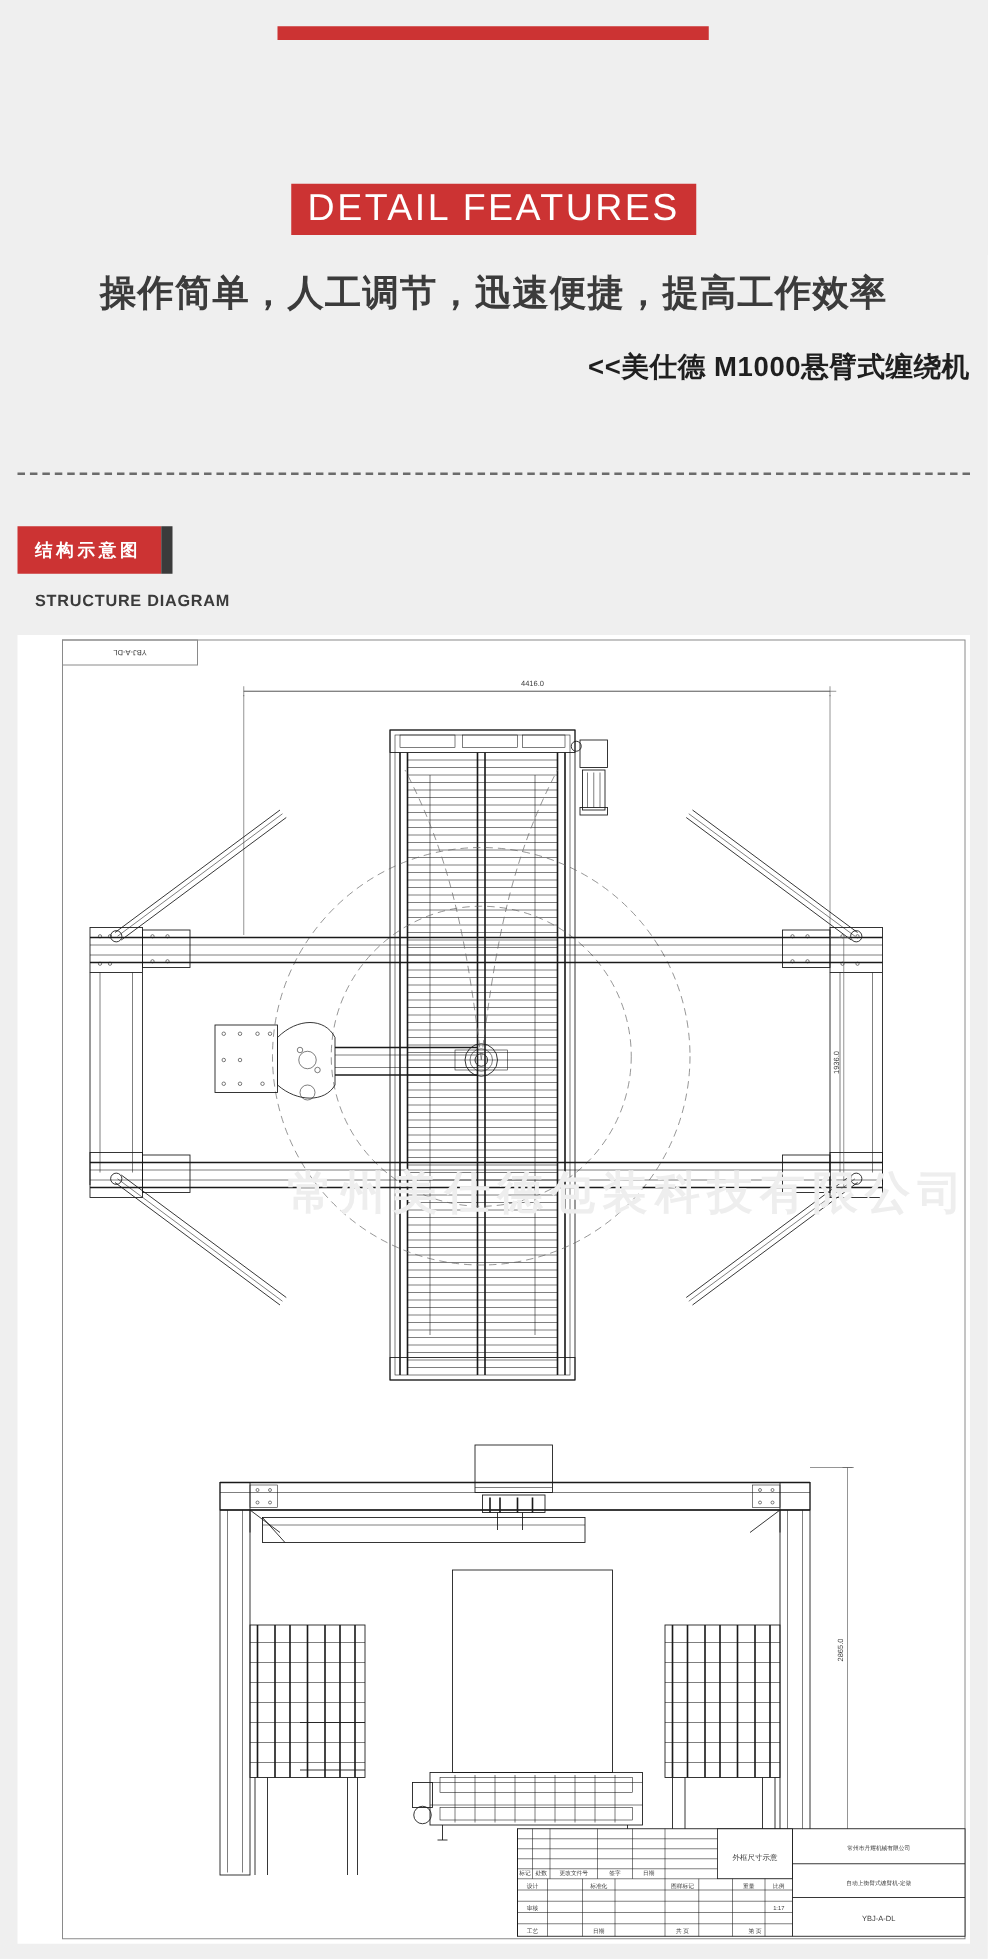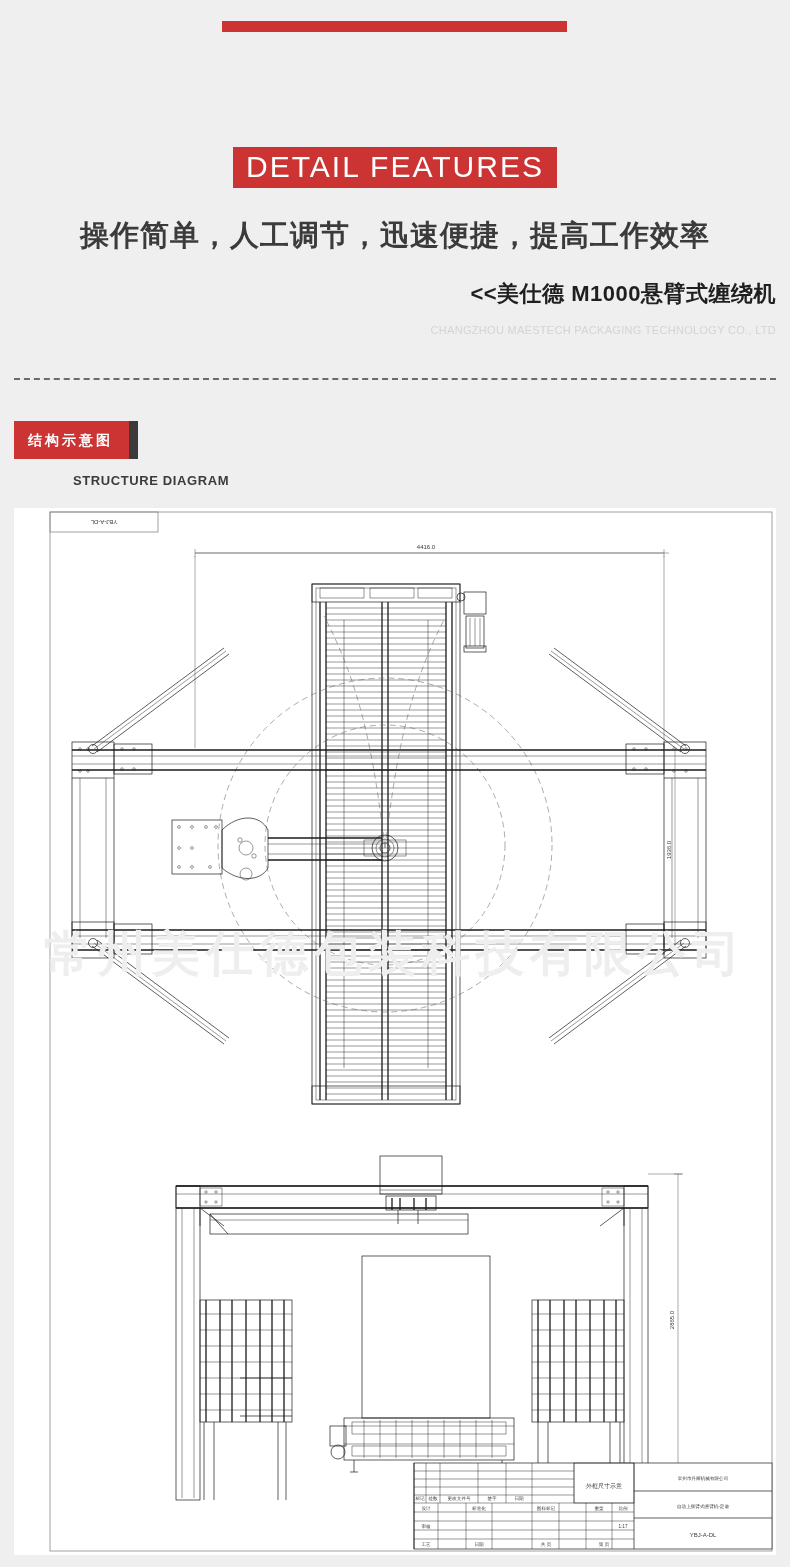--- a/index.html
+++ b/index.html
@@ -140,42 +140,41 @@
   }
   .sec-label-en {
     position: absolute;
     left: 28px;
     top: 472px;
     font-size: 13px;
     line-height: 18px;
     font-weight: 700;
     color: #3b3b3b;
     letter-spacing: 0.6px;
-    margin-left: 45px;
   }
 
   
   .drawing {
     position: absolute;
     left: 14px;
     top: 508px;
     width: 762px;
     height: 1047px;
     background: #ffffff;
     overflow: hidden;
   }
   .dwg-svg { display: block; width: 762px; height: 1047px; }
 
   .wm {
     position: absolute;
     left: 0;
     top: 418px;
     width: 762px;
-    text-align: center;
-    font-size: 48px;
+    text-align: right;
+    font-size: 36px;
     line-height: 56px;
     font-weight: 700;
     color: #eeeeee;
     letter-spacing: 6px;
     pointer-events: none;
     user-select: none;
   }
 </style>
 </head>
 <body>
@@ -186,21 +185,20 @@
 
 
   <div class="badge-wrap">
     <span class="badge">DETAIL  FEATURES</span>
   </div>
 
   <div class="subtitle">操作简单，人工调节，迅速便捷，提高工作效率</div>
 
   <div class="model-line">&lt;&lt;美仕德 M1000悬臂式缠绕机</div>
 
-  <div class="company-en">CHANGZHOU MAESTECH PACKAGING TECHNOLOGY CO., LTD</div>
 
 
   <div class="dashed-divider"></div>
 
   <div class="sec-label">
     <div class="sec-label-main">结构示意图</div>
     <div class="sec-label-tab"></div>
   </div>
   <div class="sec-label-en">STRUCTURE DIAGRAM</div>
 

